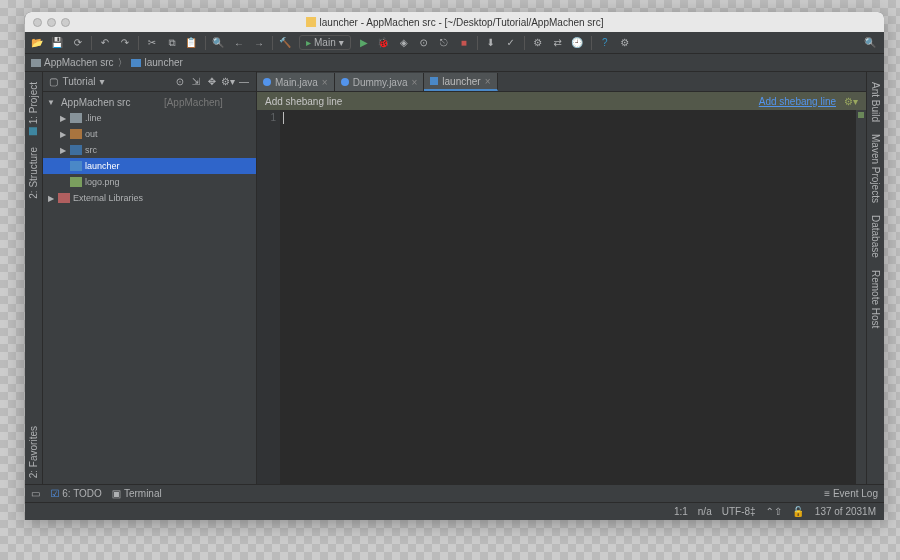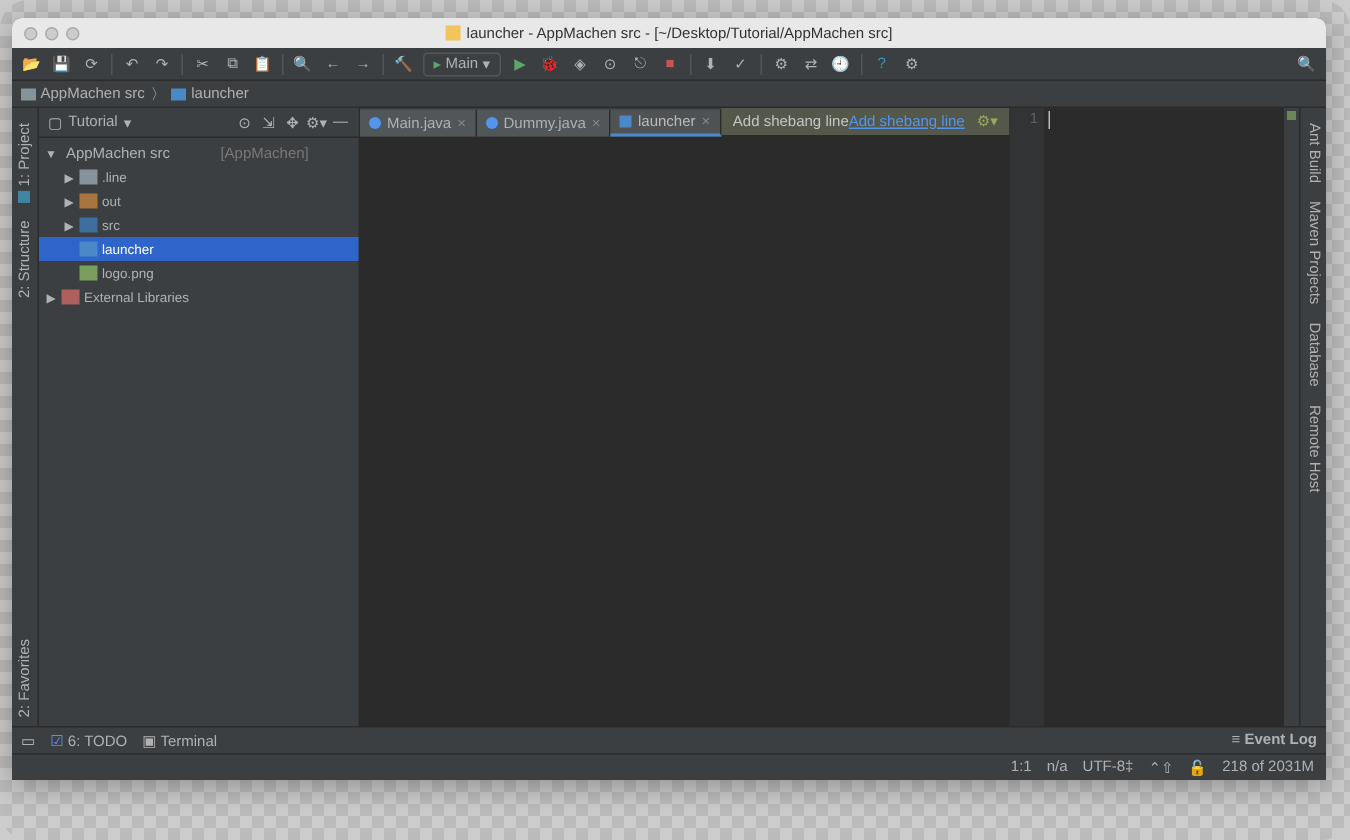--- a/index.html
+++ b/index.html
@@ -4,21 +4,21 @@
 <style>
 * { margin:0; padding:0; box-sizing:border-box; font-family:Arial,sans-serif; font-size:10px; }
 body { background:#ccc; width:900px; height:560px; overflow:hidden; }
 .checker { background-image:
   linear-gradient(45deg,#bbb 25%,transparent 25%),
   linear-gradient(-45deg,#bbb 25%,transparent 25%),
   linear-gradient(45deg,transparent 75%,#bbb 75%),
   linear-gradient(-45deg,transparent 75%,#bbb 75%);
   background-size:16px 16px;
   background-position:0 0,0 8px,8px -8px,-8px 0;
-  width:900px; height:560px; padding:12px 16px 40px 8px;border-radius:19px;
+  width:900px; height:560px; padding:12px 16px 40px 25px;
 }
 .window { width:100%; height:100%; background:#3c3f41; border-radius:6px 6px 0 0; overflow:hidden; display:flex; flex-direction:column; box-shadow:0 4px 20px rgba(0,0,0,0.3); }
 .titlebar { height:20px; background:#e8e8e8; display:flex; align-items:center; padding:0 8px; position:relative; }
 .traffic { display:flex; gap:5px; }
 .dot { width:9px; height:9px; border-radius:50%; background:#ccc; border:1px solid #aaa; }
 .title { position:absolute; left:50%; transform:translateX(-50%); color:#333; font-size:10px; display:flex; align-items:center; gap:4px; }
 .title-icon { width:10px; height:10px; background:#f2c55c; display:inline-block; }
 .toolbar { height:22px; background:#3c3f41; border-bottom:1px solid #2b2b2b; display:flex; align-items:center; padding:0 6px; gap:6px; }
 .tb-icon { width:14px; height:14px; display:flex; align-items:center; justify-content:center; color:#afb1b3; cursor:pointer; }
 .tb-sep { width:1px; height:14px; background:#555; }
@@ -45,37 +45,37 @@
 .tree-icon { width:12px; height:10px; display:inline-block; }
 .ico-folder { background:#87939a; }
 .ico-module { background:#4a7db0; }
 .ico-sh { background:#4a88c7; }
 .ico-img { background:#7a9e5e; }
 .ico-lib { background:#b05f5f; }
 .tree-label { font-size:9px; white-space:nowrap; }
 .tree-label .ctx { color:#787878;margin-left:31px; }
 .indent-0 { padding-left:4px; }
 .indent-1 { padding-left:16px; }
-.editor-area { flex:1; display:flex; background:#2b2b2b; min-width:0; }
+.editor-area { flex:1; display:flex; flex-direction:column; background:#2b2b2b; min-width:0; }
 .tabs { height:20px; background:#3c3f41; display:flex; align-items:flex-end; border-bottom:1px solid #2b2b2b; }
 .tab { height:18px; padding:0 6px; display:flex; align-items:center; gap:4px; color:#afb1b3; font-size:9px; border-right:1px solid #2b2b2b; cursor:pointer; background:#515658; }
 .tab.active { background:#4e5254; color:#bbb; border-bottom:2px solid #a0a0a0; }
 .tab.active.sh { border-bottom:2px solid #4a88c7; }
 .tab-close { font-size:10px; color:#888; }
 .banner { height:18px; background:#53584a; display:flex; align-items:center; padding:0 8px; color:#c5c5c5; font-size:9px; }
 .banner-action { margin-left:auto; color:#5394ec; text-decoration:underline; cursor:pointer; }
 .banner-gear { margin-left:8px; color:#9aa85f; font-size:10px; }
 .editor { flex:1; display:flex; background:#2b2b2b; }
 .line-gutter { width:24px; background:#313335; border-right:1px solid #2b2b2b; color:#606366; text-align:right; padding:2px 4px 0 0; font-size:9px; font-family:monospace; }
 .editor-content { flex:1; position:relative; }
 .caret { position:absolute; top:2px; left:2px; width:1px; height:12px; background:#bbb; }
 .editor-scroll { width:10px; background:#3c3f41; }
 .marker { width:6px; height:6px; background:#6a8759; margin:2px auto; }
 .bottom-bar { height:18px; background:#3c3f41; border-top:1px solid #2b2b2b; display:flex; align-items:center; padding:0 6px; color:#afb1b3; font-size:9px; gap:10px; }
-.bottom-right { margin-left:auto; display:flex; gap:10px; align-items:flex-start;font-weight:bold; }
+.bottom-right { margin-left:auto; display:flex; gap:10px; align-items:flex-start; }
 .status-bar { height:18px; background:#3c3f41; border-top:1px solid #2b2b2b; display:flex; align-items:center; padding:0 8px; color:#afb1b3; font-size:9px; }
 .status-right { margin-left:auto; display:flex; gap:10px; }
 </style>
 </head>
 <body>
 <div class="checker">
 <div class="window">
 
 <div class="titlebar">
   <div class="traffic">
@@ -274,18 +274,18 @@
   </div>
 </div>
 
 <div class="status-bar">
   <div class="status-right">
     <span>1:1</span>
     <span>n/a</span>
     <span><span>UTF-8</span>‡</span>
     <span>⌃⇧</span>
     <span>🔓</span>
-    <span>218 of 2031M</span>
+    <span>137 of 2031M</span>
   </div>
 </div>
 
 </div>
 </div>
 
 </body></html>

